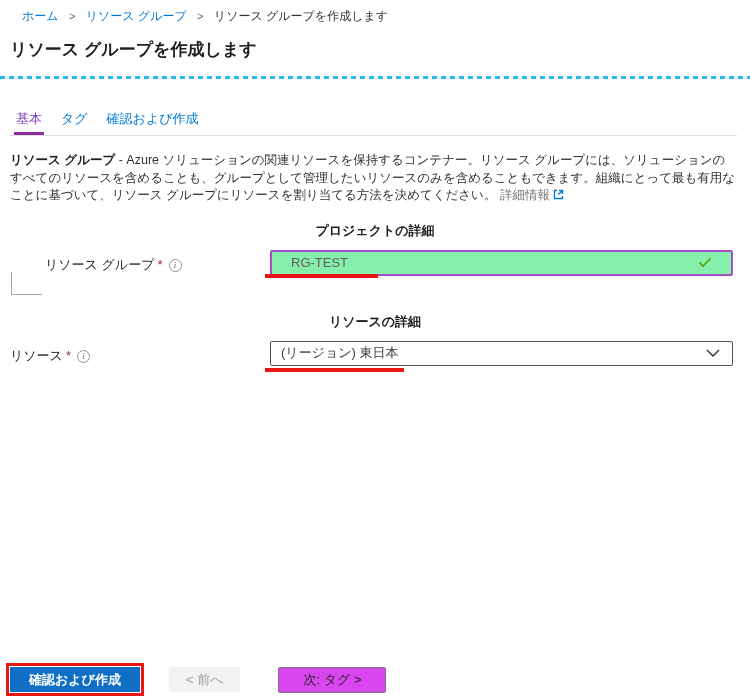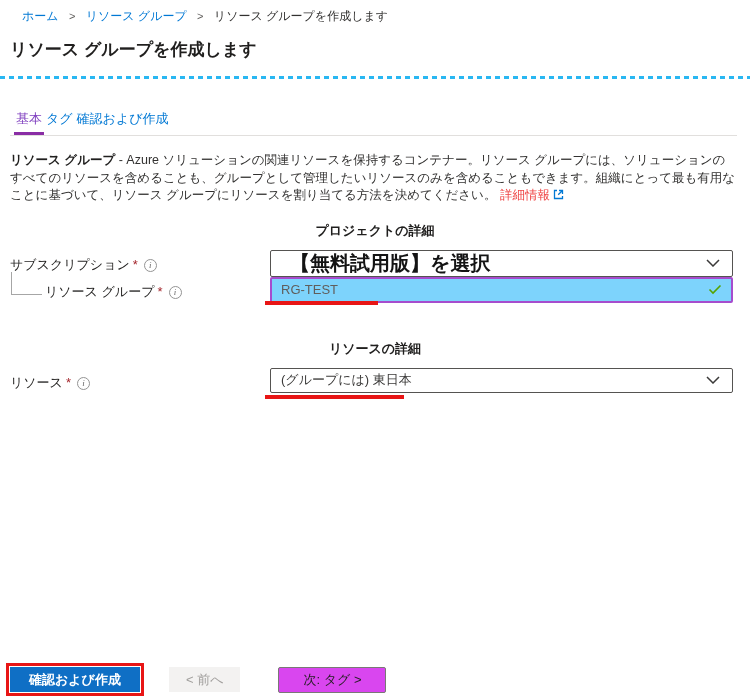--- a/index.html
+++ b/index.html
@@ -16,29 +16,29 @@
   .breadcrumb .current { color: #323130; }
   
   .page-title { font-size: 17px; font-weight: bold; color: #201f1e; margin: 13px 10px 0 10px; }
   
   .cyan-divider {
     margin-top: 15px; height: 3px; width: 750px;
     background: repeating-linear-gradient(90deg, #29b7f2 0 5px, transparent 5px 9px);
   }
   
   .tabs {
-    display: flex; margin: 29px 13px 0 10px;
+    display: flex; gap: 15px; margin: 29px 13px 0 10px;
     border-bottom: 1px solid #e1dfdd; padding-left: 4px;
   }
   .tab { font-size: 13px; color: #0078d4; padding: 2px 2px 7px 2px; cursor: pointer; }
   .tab.active { color: #7f3fbf; border-bottom: 3px solid #8a2da5; padding-bottom: 4px; }
   
   .description { margin: 16px 13px 0 10px; font-size: 12.5px; line-height: 17.5px; color: #323130; }
   .description b { color: #201f1e; }
-  .link { color: #ef4444; text-decoration: none; cursor: pointer; margin-top: 10px; }
+  .link { color: #737373; text-decoration: none; cursor: pointer; margin-top: 10px; }
   .ext-icon { margin-left: 3px; vertical-align: -1px; }
   
   .section-heading { font-size: 13px; font-weight: bold; color: #201f1e; margin: 17px 10px 0 10px; text-align: center; }
   .form-area { position: relative; margin: 10px 13px 0 10px; }
   .form-row { display: flex; align-items: flex-start; }
   .form-row + .form-row { }
   .label-cell { width: 260px; font-size: 13px; color: #201f1e; padding-top: 6px; white-space: nowrap; }
   .label-cell.indent { padding-left: 35px; }
   .req { color: #a4262c; margin-left: 3px; }
   .info-icon {
@@ -50,22 +50,22 @@
   .field-cell { width: 463px; position: relative; }
   .dropdown {
     height: 27px; border: 1px solid #555351; border-radius: 2px; background: #fff;
     display: flex; align-items: center; justify-content: space-between;
     padding: 0 12px 0 10px; cursor: pointer;
   }
   .dropdown.thin { height: 25px; }
   .big-value { font-size: 20px; font-weight: 600; color: #141414; white-space: nowrap; padding-left: 9px; }
   .normal-value { font-size: 13px; color: #3b3a39; white-space: nowrap; }
   .input-box {
-    height: 26px; border: 2px solid #a64ccd; border-radius: 2px; background: #7dd3fc;
-    display: flex; align-items: center; justify-content: space-between; padding: 0 9px;
+    height: 26px; border: 2px solid #a64ccd; border-radius: 2px; background: #86efac;
+    display: flex; align-items: center; justify-content: space-between; padding: 0 19px;
   }
   .input-value { font-size: 13px; color: #605e5c; }
   .connector {
     position: absolute; left: 1px; top: 22px; width: 31px; height: 23px;
     border-left: 1px solid #a6a6a6; border-bottom: 1px solid #a6a6a6;
   }
   .red-underline { position: absolute; height: 4px; background: #e81515; }
   .rg-underline { left: -5px; bottom: -2px; width: 113px; }
   .region-underline { left: -5px; bottom: -6px; width: 139px; }
   
@@ -111,33 +111,20 @@
   <p class="description"><b>リソース グループ</b><span> - Azure ソリューションの関連リソースを保持するコンテナー。リソース グループには、ソリューションのすべてのリソースを含めることも、グループとして管理したいリソースのみを含めることもできます。組織にとって最も有用なことに基づいて、リソース グループにリソースを割り当てる方法を決めてください。</span> <a class="link">詳細情報</a><svg class="ext-icon" width="11" height="11" viewBox="0 0 11 11">
         <path d="M4 1.5 H1.5 V9.5 H9.5 V7" fill="none" stroke="#0078d4" stroke-width="1.3"></path>
         <path d="M6 1.5 H9.5 V5 M9.5 1.5 L5.2 5.8" fill="none" stroke="#0078d4" stroke-width="1.3"></path>
       </svg></p>
 
   <h2 class="section-heading">プロジェクトの詳細</h2>
 
   <div class="form-area">
     <div class="connector"></div>
 
-    <div class="form-row">
-      <div class="label-cell">
-        <span>サブスクリプション</span><span class="req">*</span><span class="info-icon">i</span>
-      </div>
-      <div class="field-cell">
-        <div class="dropdown">
-          <span class="big-value">【無料試用版】を選択</span>
-          <svg width="14" height="8" viewBox="0 0 14 8">
-              <path d="M1 1 L7 7 L13 1" fill="none" stroke="#3b3a39" stroke-width="1.5"></path>
-            </svg>
-        </div>
-      </div>
-    </div>
 
     <div class="form-row">
       <div class="label-cell indent">
         <span>リソース グループ</span><span class="req">*</span><span class="info-icon">i</span>
       </div>
       <div class="field-cell">
         <div class="input-box">
           <span class="input-value">RG-TEST</span>
           <svg width="14" height="11" viewBox="0 0 14 11">
               <path d="M1.5 5.5 L5 9 L12.5 1.5" fill="none" stroke="#57a300" stroke-width="1.6"></path>
@@ -150,21 +137,21 @@
 
   <h2 class="section-heading" style="margin-top:37px;">リソースの詳細</h2>
 
   <div class="form-area">
     <div class="form-row">
       <div class="label-cell">
         <span>リソース</span><span class="req">*</span><span class="info-icon">i</span>
       </div>
       <div class="field-cell">
         <div class="dropdown thin">
-          <span class="normal-value">(グループには) 東日本</span>
+          <span class="normal-value">(リージョン) 東日本</span>
           <svg width="14" height="8" viewBox="0 0 14 8">
               <path d="M1 1 L7 7 L13 1" fill="none" stroke="#3b3a39" stroke-width="1.5"></path>
             </svg>
         </div>
         <div class="red-underline region-underline"></div>
       </div>
     </div>
   </div>
 
   <div class="footer">

